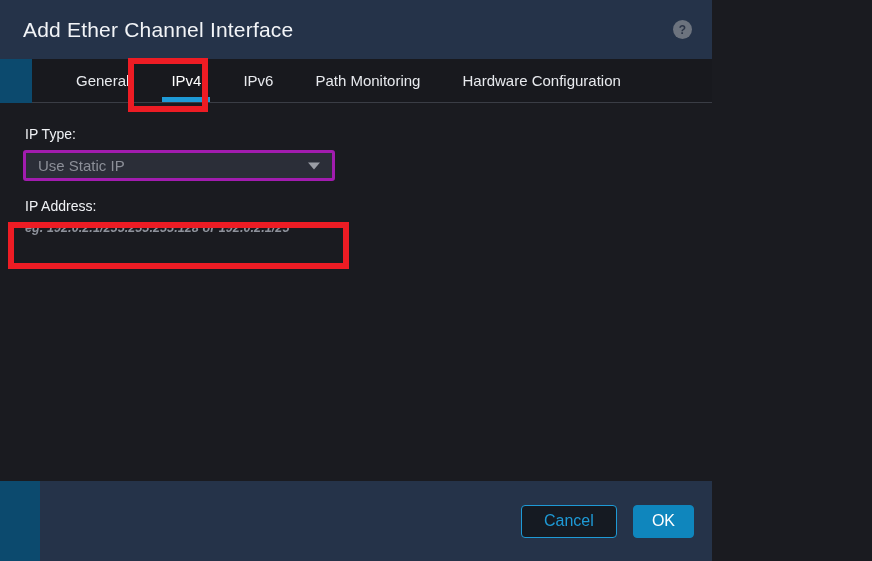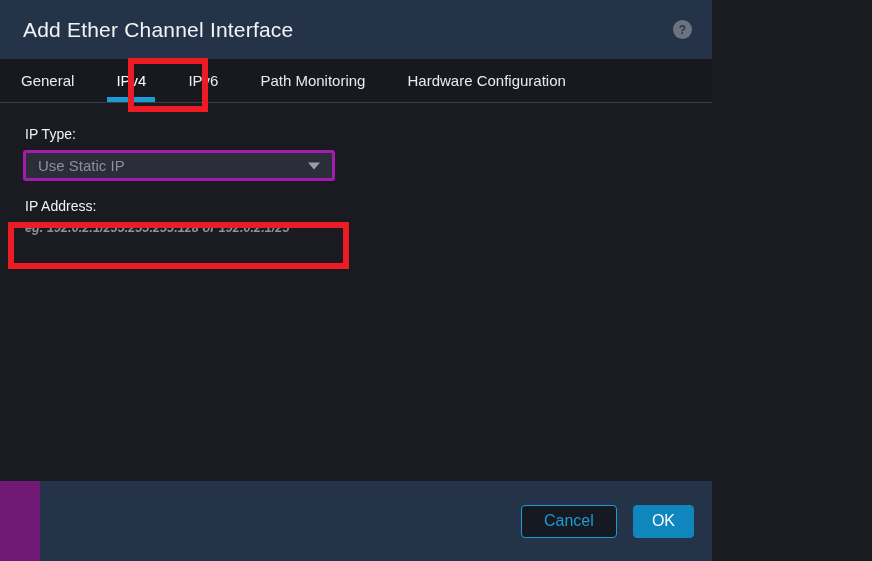--- a/index.html
+++ b/index.html
@@ -13,21 +13,21 @@
     overflow: hidden;
     background: #1a1b20;
     font-family: "Liberation Sans", sans-serif;
     -webkit-font-smoothing: antialiased;
   }
 
   #dialog {
     position: relative;
     width: 712px;
     height: 561px;
-    background: #701a75;
+    background: #0c4a6e;
     display: flex;
     flex-direction: column;
   }
 
   
   .dlg-header {
     position: relative;
     height: 59px;
     flex: 0 0 59px;
     background: #253349;
@@ -65,21 +65,23 @@
 
   
   .tab-bar {
     position: relative;
     height: 44px;
     flex: 0 0 44px;
     background: #18191e;
     display: flex;
     align-items: stretch;
     box-sizing: border-box;
+    padding-left: 23px;
     border-bottom: 1px solid #3a3d45;
+    margin-left: 32px;
   }
   .tab {
     position: relative;
     display: flex;
     align-items: center;
     padding: 0 21px;
     font-size: 15px;
     color: #e8eaee;
     white-space: nowrap;
     cursor: pointer;

